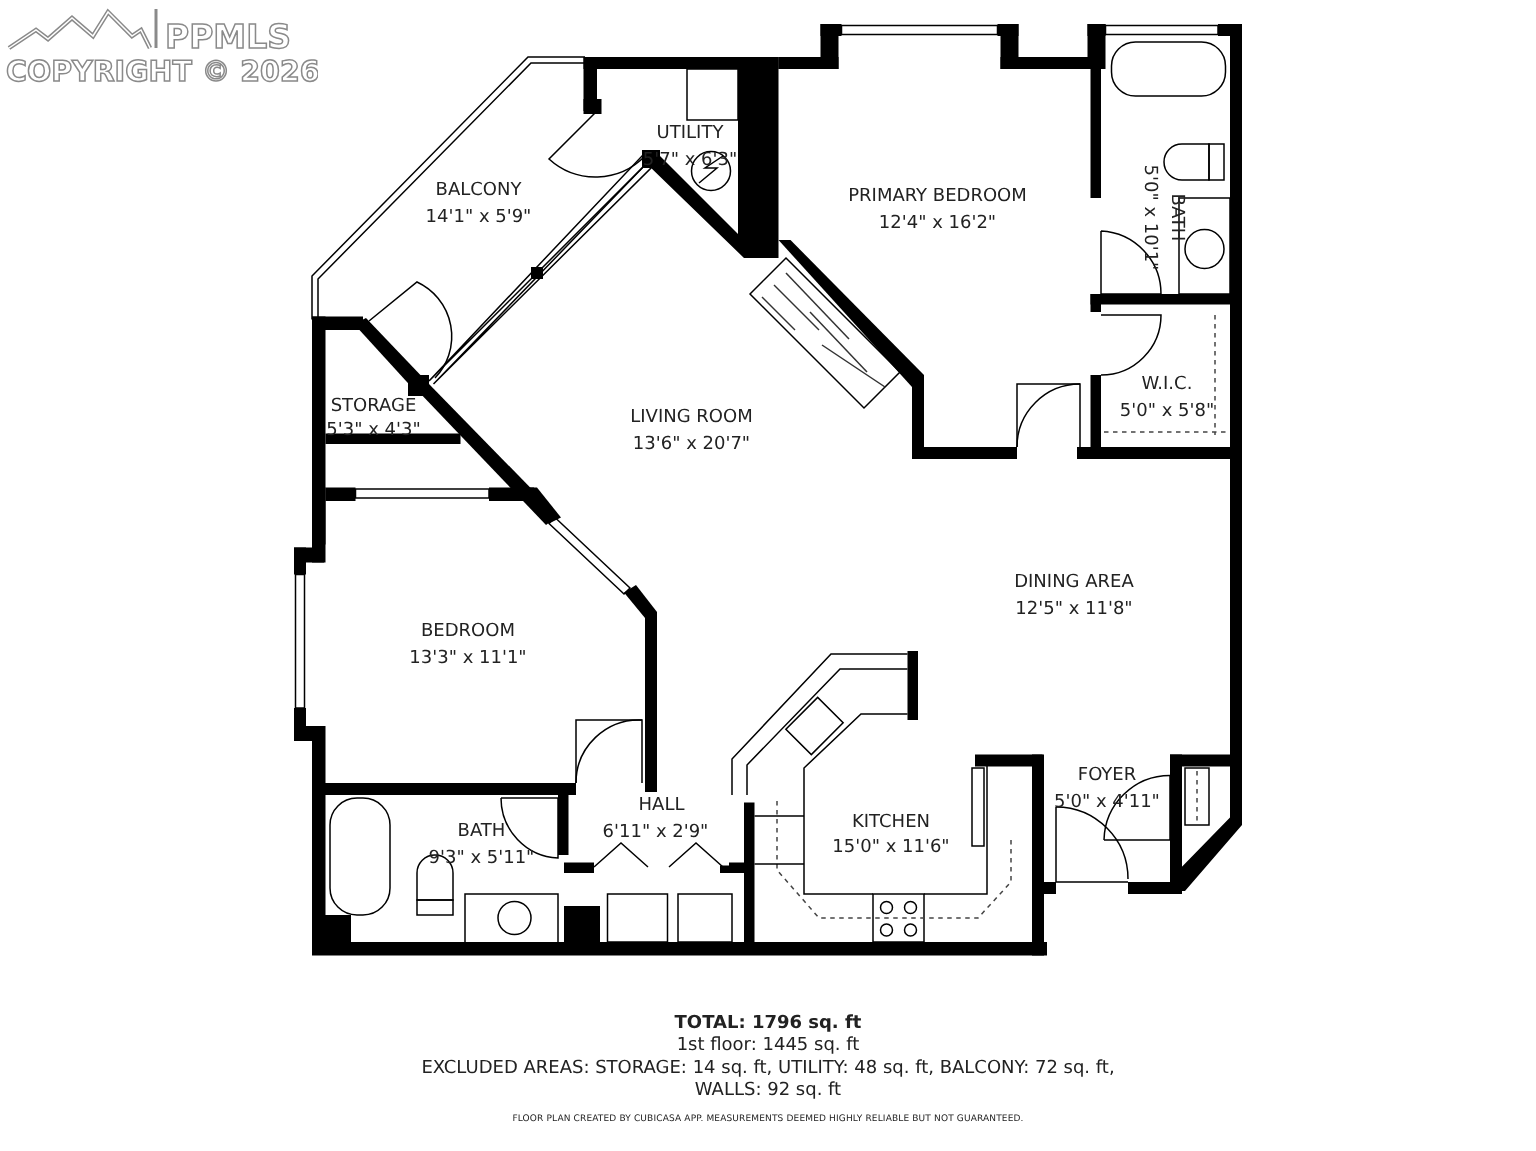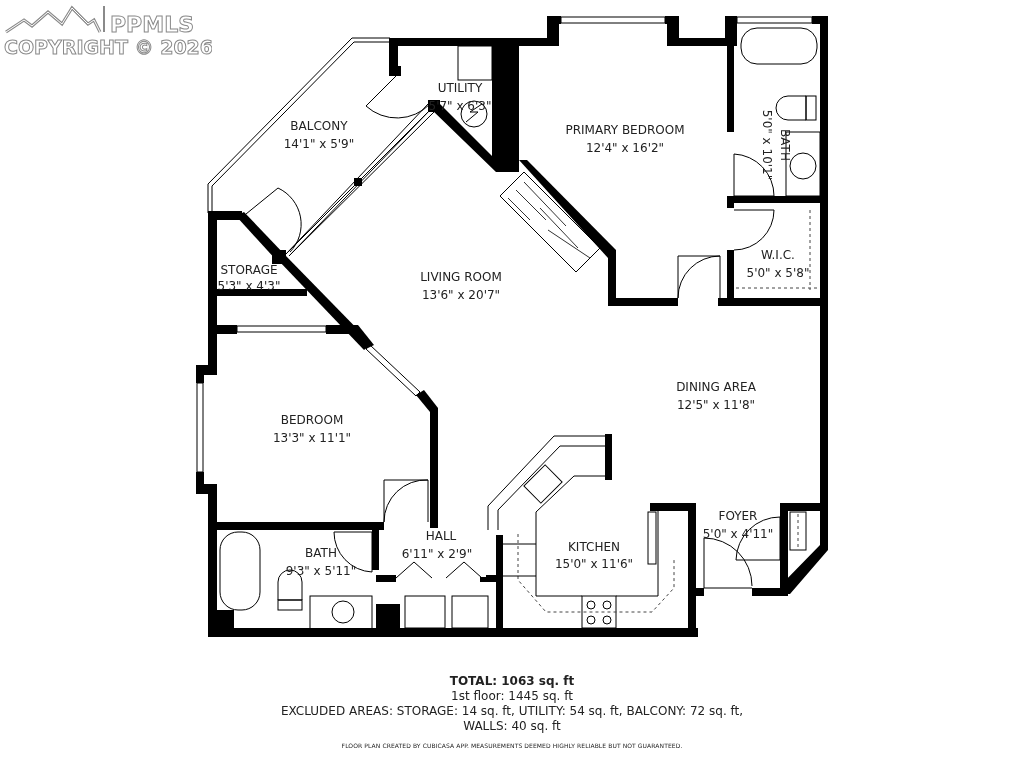--- a/index.html
+++ b/index.html
@@ -273,17 +273,17 @@
       <text class="room-label" x="594" y="551">KITCHEN</text>
       <text class="room-label" x="594" y="568">15'0" x 11'6"</text>
     </g>
     <g>
       <text class="room-label" x="738" y="520">FOYER</text>
       <text class="room-label" x="738" y="538">5'0" x 4'11"</text>
     </g>
   </g>
 </svg>
 
-<div class="footer f-total">TOTAL: 1063 sq. ft</div>
+<div class="footer f-total">TOTAL: 1796 sq. ft</div>
 <div class="footer f-floor">1st floor: 1445 sq. ft</div>
-<div class="footer f-excluded">EXCLUDED AREAS: STORAGE: 14 sq. ft, UTILITY: 54 sq. ft, BALCONY: 72 sq. ft,</div>
-<div class="footer f-walls">WALLS: 40 sq. ft</div>
+<div class="footer f-excluded">EXCLUDED AREAS: STORAGE: 14 sq. ft, UTILITY: 48 sq. ft, BALCONY: 72 sq. ft,</div>
+<div class="footer f-walls">WALLS: 92 sq. ft</div>
 <div class="footer f-disclaimer">FLOOR PLAN CREATED BY CUBICASA APP. MEASUREMENTS DEEMED HIGHLY RELIABLE BUT NOT GUARANTEED.</div>
 
 </body></html>

